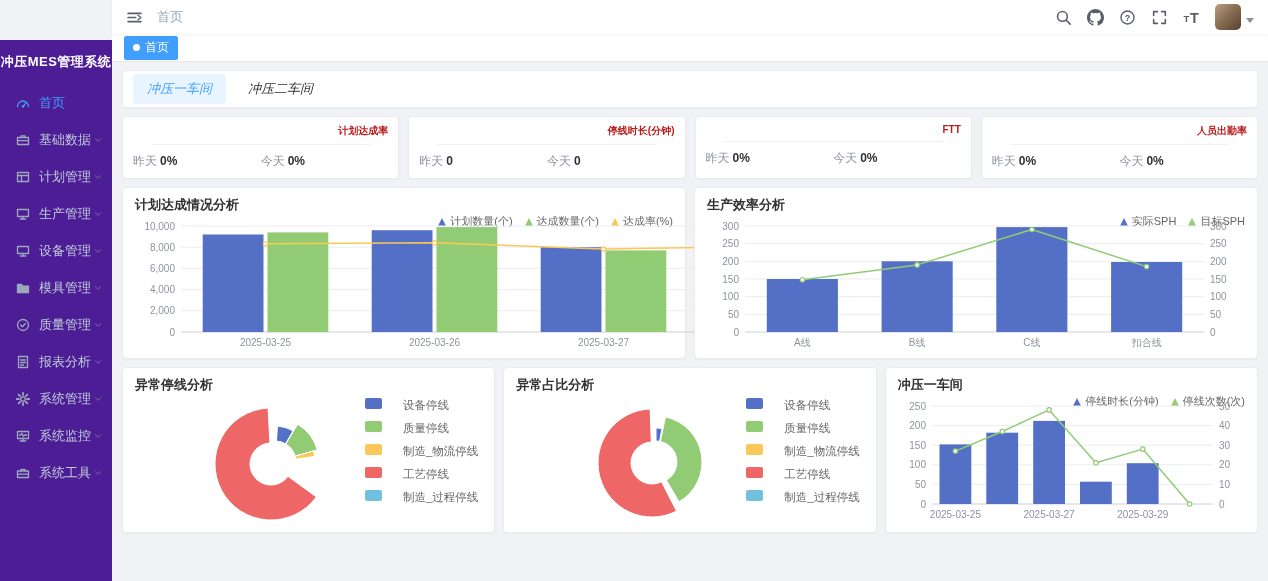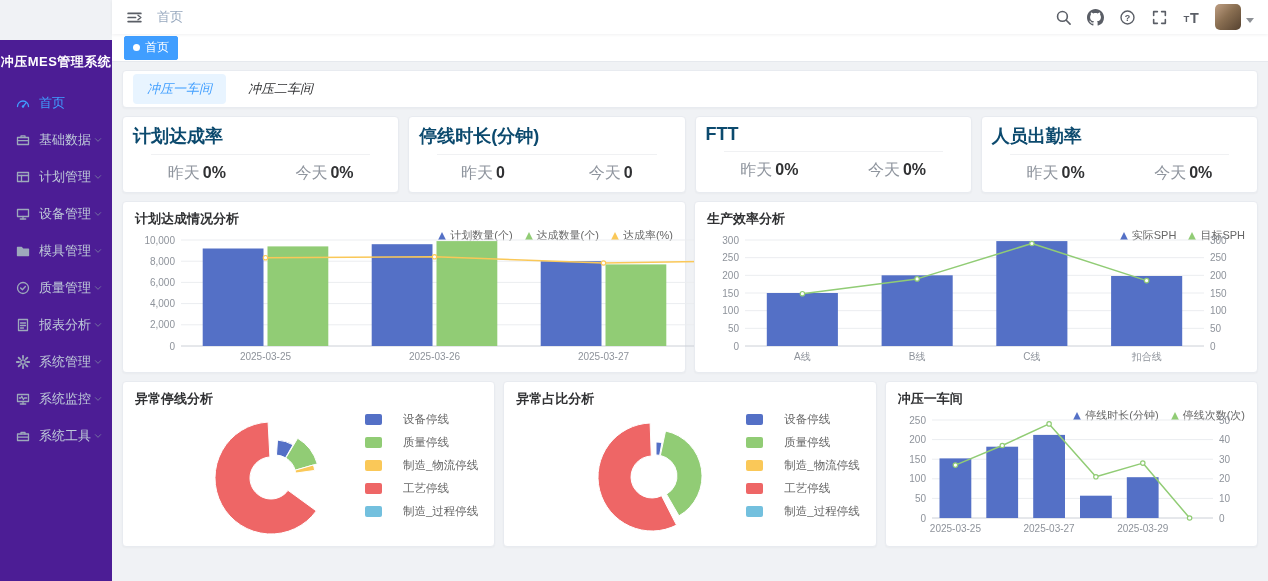--- a/index.html
+++ b/index.html
@@ -42,44 +42,44 @@
   .content { flex:1; padding:8px 10px; display:flex; flex-direction:column; gap:8px; }
   .card { background:#fff; border:1px solid #e8ebf0; border-radius:4px;
     box-shadow:0 1px 2px rgba(0,0,0,.03); }
 
   .tabs-card { padding:5px 10px; display:flex; gap:8px; align-items:center; height:38px; }
   .tab { font-size:13px; color:#303133; padding:6px 14px; border-radius:4px; cursor:pointer;font-style:italic; }
   .tab.active { background:#e8f4ff; color:#409eff; }
 
   .kpi-row { display:flex; gap:9px; }
   .kpi { flex:1; padding:7px 10px 8px; }
-  .kpi-title { text-align:left; font-size:18px; font-weight:bold; color:#0c4a6e; padding-bottom:6px; }
+  .kpi-title { text-align:right; font-size:10px; font-weight:bold; color:#b91c1c; padding-bottom:6px; }
   .kpi-div { height:1px; background:#f0f1f3; margin:0 18px; }
   .kpi-vals { display:flex; padding-top:8px; }
-  .kpi-half { flex:1; text-align:center; font-size:16px; color:#8f959e; }
+  .kpi-half { flex:1; text-align:left; font-size:12px; color:#8f959e; }
   .kpi-half b { color:#303133; margin-left:3px; }
 
   .period-card { padding:4px 10px; display:flex; gap:12px; align-items:center; height:34px; }
   .ptab { font-size:12.5px; color:#303133; padding:5px 10px; border-radius:4px; cursor:pointer; }
   .ptab.active { background:#e8f4ff; color:#409eff; }
 
   .charts-row { display:flex; gap:8px; }
   .chart-card { flex:1; padding:8px 12px; position:relative; min-width:0; }
   .chart-card.r1 { height:172px; }
   .chart-card.r2 { height:166px; }
   .chart-head { display:flex; align-items:flex-start; height:20px; margin-bottom:2px;flex-direction:column; }
   .chart-title { font-size:13px; font-weight:bold; color:#303133; white-space:nowrap; }
   .chart-legend { margin-left:auto; display:flex; gap:12px; align-items:center; }
   .lg-item { display:flex; align-items:center; gap:4px; font-size:11px; color:#666;
     cursor:pointer; white-space:nowrap; }
   .tri { width:0; height:0; border-left:4.5px solid transparent;
     border-right:4.5px solid transparent; border-bottom:8px solid #000; }
   .pie-legend { position:absolute; right:16px; top:30px; display:flex;
     flex-direction:column; gap:8px; }
-  .pl-item { display:flex; align-items:center; gap:21px; font-size:11.5px; color:#666; cursor:pointer; }
+  .pl-item { display:flex; align-items:flex-start; gap:21px; font-size:11.5px; color:#666; cursor:pointer; }
   .pl-swatch { width:17px; height:11px; border-radius:2px; }
   svg text { font-family:"Liberation Sans","DejaVu Sans",sans-serif; }
 </style>
 </head>
 <body>
 
 <div class="app">
   <aside class="sidebar">
     <div class="sidebar-title">冲压MES管理系统</div>
     <nav id="menu">
@@ -110,20 +110,35 @@
         </div>
         <div class="menu-item">
           <div class="mi-icon">
             <svg width="16" height="16" viewBox="0 0 16 16" fill="none">
               <path stroke="#9da9bb" stroke-width="1.3" fill="none" stroke-linecap="round" stroke-linejoin="round" d="M2.5 3.5h11v9h-11z"></path>
               <path stroke="#9da9bb" stroke-width="1.3" fill="none" stroke-linecap="round" stroke-linejoin="round" d="M2.5 6.5h11"></path>
               <path stroke="#9da9bb" stroke-width="1.3" fill="none" stroke-linecap="round" stroke-linejoin="round" d="M6.5 6.5v6"></path>
             </svg>
           </div>
           <span class="mi-label">计划管理</span>
+          <div class="mi-chev">
+            <svg width="12" height="12" viewBox="0 0 16 16" fill="none">
+              <path stroke="#8391a5" stroke-width="1.3" fill="none" stroke-linecap="round" stroke-linejoin="round" d="M4.5 6.2L8 9.8l3.5-3.6"></path>
+            </svg>
+          </div>
+        </div>
+        <div class="menu-item">
+          <div class="mi-icon">
+            <svg width="16" height="16" viewBox="0 0 16 16" fill="none">
+              <path stroke="#9da9bb" stroke-width="1.3" fill="none" stroke-linecap="round" stroke-linejoin="round" d="M2.5 3.5h11v7h-11z"></path>
+              <path stroke="#9da9bb" stroke-width="1.3" fill="none" stroke-linecap="round" stroke-linejoin="round" d="M8 10.5v2.3"></path>
+              <path stroke="#9da9bb" stroke-width="1.3" fill="none" stroke-linecap="round" stroke-linejoin="round" d="M5.3 13h5.4"></path>
+            </svg>
+          </div>
+          <span class="mi-label">生产管理</span>
           <div class="mi-chev">
             <svg width="12" height="12" viewBox="0 0 16 16" fill="none">
               <path stroke="#8391a5" stroke-width="1.3" fill="none" stroke-linecap="round" stroke-linejoin="round" d="M4.5 6.2L8 9.8l3.5-3.6"></path>
             </svg>
           </div>
         </div>
         <div class="menu-item">
           <div class="mi-icon">
             <svg width="16" height="16" viewBox="0 0 16 16" fill="none">
               <path stroke="#9da9bb" stroke-width="1.3" fill="none" stroke-linecap="round" stroke-linejoin="round" d="M2.5 3.5h11v7h-11z"></path>

